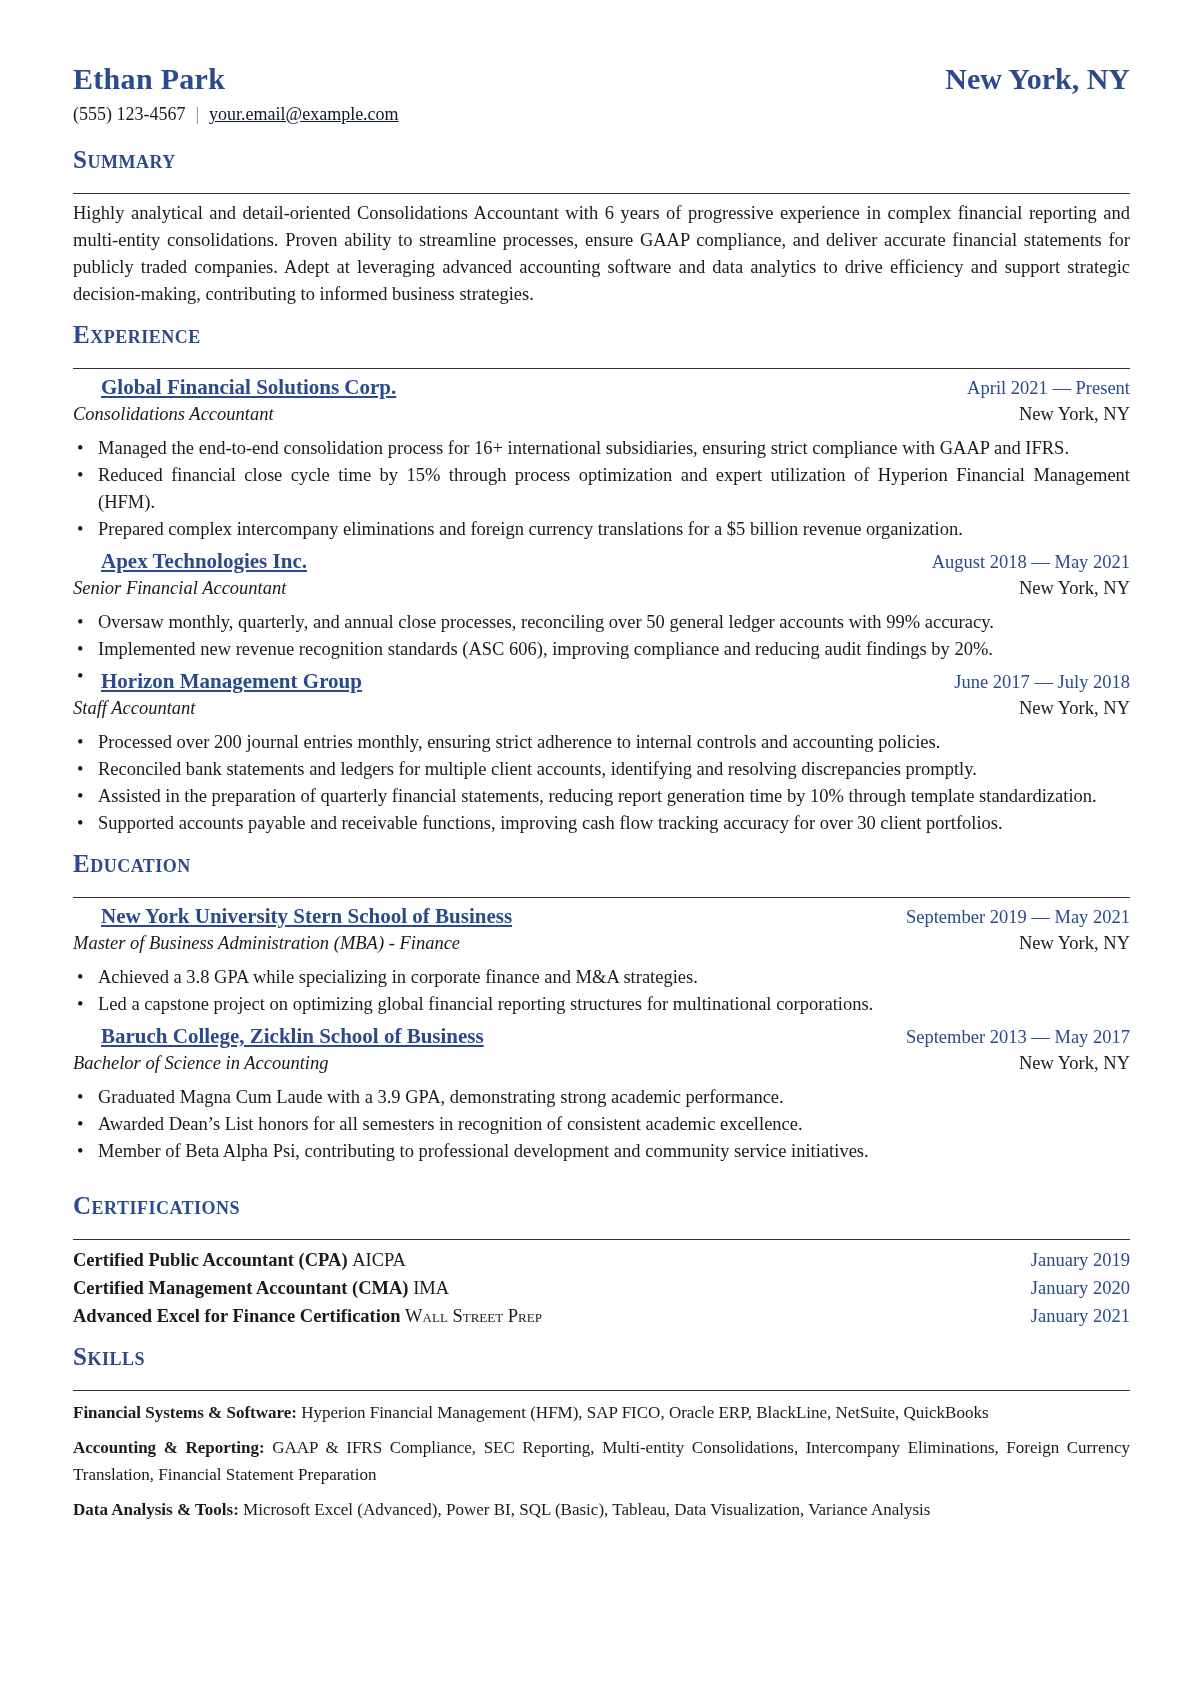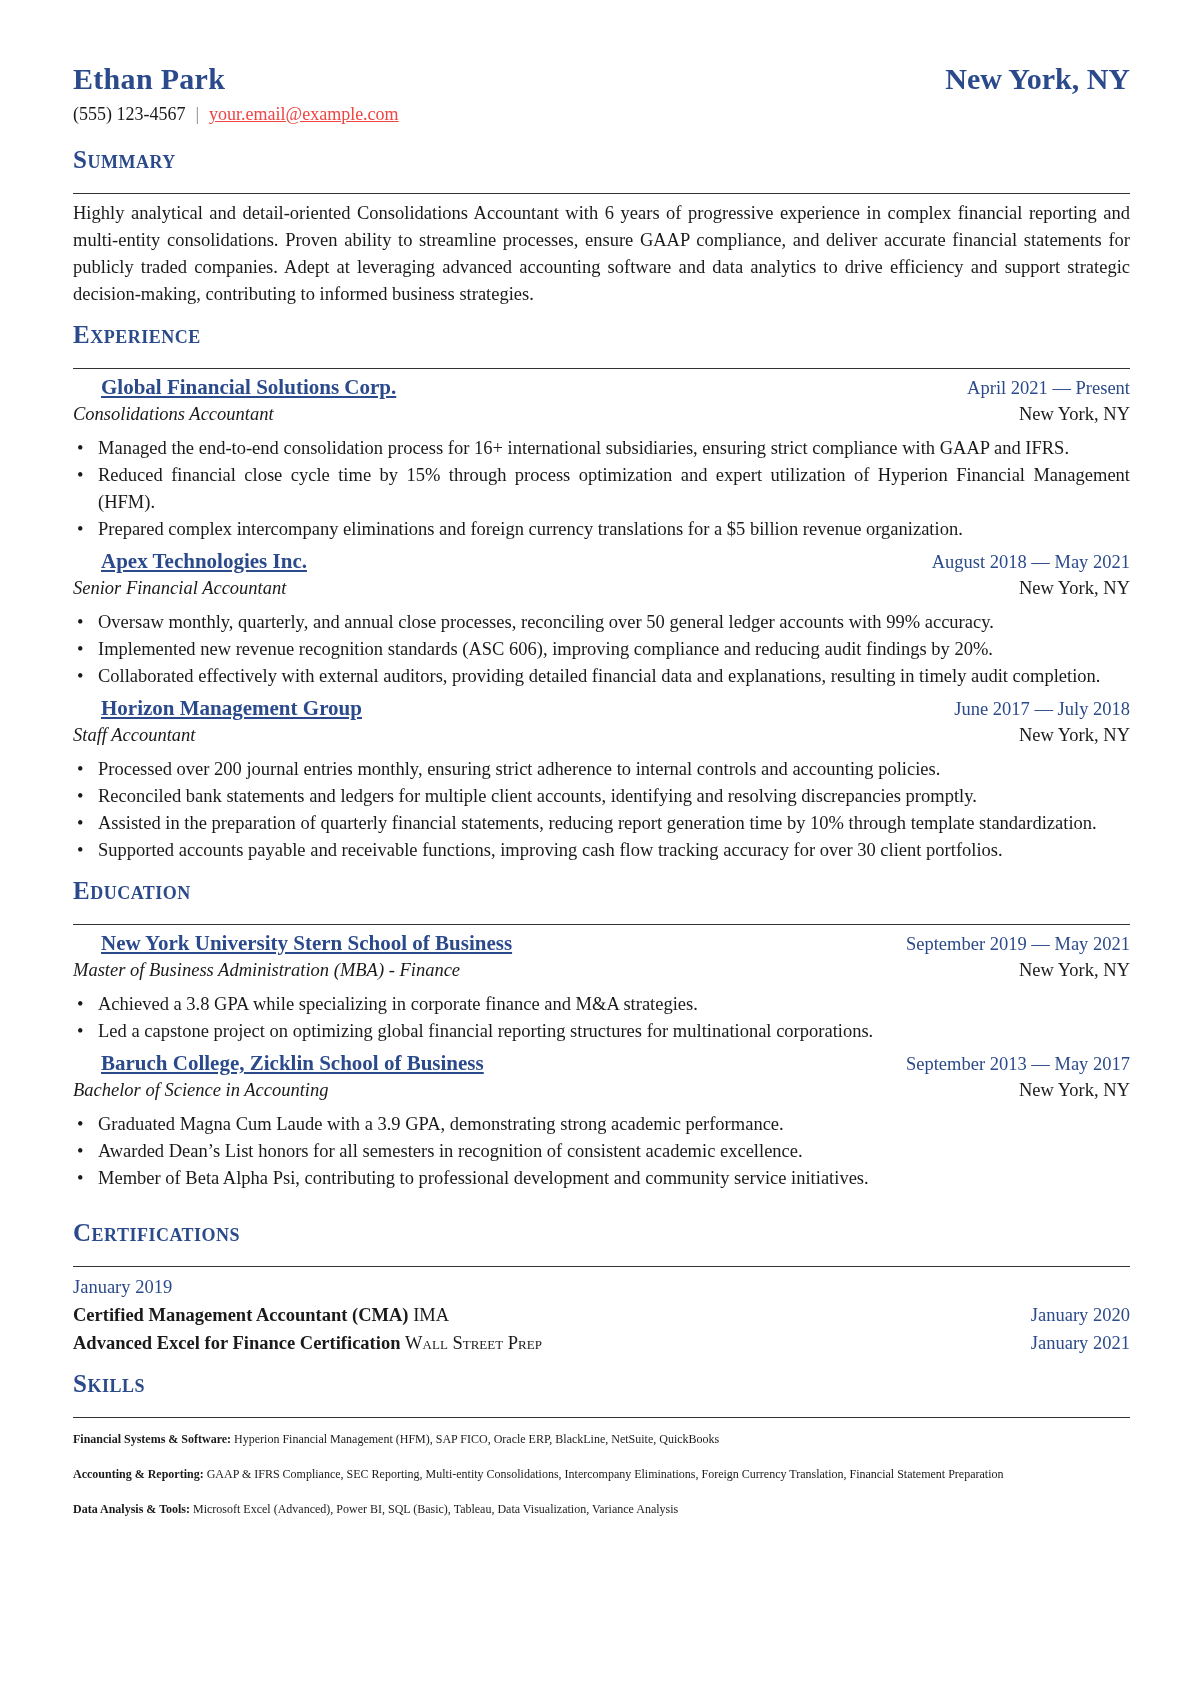--- a/index.html
+++ b/index.html
@@ -7,41 +7,41 @@
     width: 1190px; height: 1683px; position: relative; overflow: hidden;
     font-family: "DejaVu Serif", "Liberation Serif", serif;
     color: #1a1a1a;
   }
   .page { position: absolute; left: 73px; top: 62px; width: 1057px; }
   .header-row { display: flex; justify-content: space-between; align-items: baseline; }
   .name { font-size: 30px; font-weight: bold; color: #2b4a8b; letter-spacing: 0.3px; font-family: "Liberation Serif", serif; }
   .city { font-size: 30px; font-weight: bold; color: #2b4a8b; font-family: "Liberation Serif", serif; }
   .contact { margin-top: 8px; font-size: 18px; font-family: "Liberation Serif", serif; }
   .contact .sep { color: #888; margin: 0 10px; }
-  .contact a { color: #ef4444; text-decoration: underline; margin-top: 44px; }
+  .contact a { color: #0f172a; text-decoration: underline; margin-top: 44px; }
   .section-title {
     font-family: "Liberation Serif", serif; font-variant: small-caps; font-weight: bold;
     color: #2b4a8b; font-size: 25px; letter-spacing: 0.5px; line-height: 1;
     margin-top: 18px; padding-bottom: 21px; border-bottom: 1.3px solid #333;
   }
   .summary { font-family: "Liberation Serif", serif; font-size: 18.5px; line-height: 27px; text-align: justify; margin-top: 6px; }
   .entry { margin-top: 6px; }
   .entry-head { display: flex; justify-content: space-between; align-items: baseline; font-family: "Liberation Serif", serif; margin-left: 28px; }
   .org { font-size: 21px; font-weight: bold; color: #2b4a8b; text-decoration: underline; cursor: pointer; }
   .dates { font-size: 18.5px; color: #2b4a8b; }
   .sub { display: flex; justify-content: space-between; align-items: baseline; margin-top: 4px; font-family: "Liberation Serif", serif; font-size: 18.5px; }
   .role { font-style: italic; }
   ul.bullets { list-style: none; margin: 10px 0 0 0; padding: 0; font-family: "Liberation Serif", serif; font-size: 18.5px; line-height: 27px; }
   ul.bullets li { position: relative; padding-left: 25px; text-align: justify; }
   ul.bullets li .dot { position: absolute; left: 4px; top: 0; }
   .cert-row { display: flex; justify-content: space-between; align-items: baseline; font-family: "Liberation Serif", serif; font-size: 18.5px; line-height: 28px; }
   .cert-name { font-weight: bold; }
   .cert-issuer { font-variant: small-caps; }
   .cert-date { color: #2b4a8b; }
-  .skill { font-family: "Liberation Serif", serif; font-size: 12px; line-height: 27px; text-align: justify; margin-top: 8px; }
+  .skill { font-family: "Liberation Serif", serif; font-size: 17px; line-height: 27px; text-align: justify; margin-top: 8px; }
   .skill .label { font-weight: bold; }
 </style>
 </head>
 <body>
 
 <div class="page">
 
   <div class="header-row">
     <div class="name">Ethan Park</div>
     <div class="city">New York, NY</div>
@@ -76,21 +76,21 @@
       <span class="org">Apex Technologies Inc.</span>
       <span class="dates">August 2018 — May 2021</span>
     </div>
     <div class="sub">
       <span class="role">Senior Financial Accountant</span>
       <span>New York, NY</span>
     </div>
     <ul class="bullets">
       <li><span class="dot">•</span><span>Oversaw monthly, quarterly, and annual close processes, reconciling over 50 general ledger accounts with 99% accuracy.</span></li>
       <li><span class="dot">•</span><span>Implemented new revenue recognition standards (ASC 606), improving compliance and reducing audit findings by 20%.</span></li>
-      <li><span class="dot">•</span><span>Collaborated effectively with external auditors, providing detailed financial data and explanations, resulting in timely audit completion.</span></li>
+      <li><span class="dot">•</span></li>
     </ul>
   </div>
 
   <div class="entry">
     <div class="entry-head">
       <span class="org">Horizon Management Group</span>
       <span class="dates">June 2017 — July 2018</span>
     </div>
     <div class="sub">
       <span class="role">Staff Accountant</span>
@@ -133,20 +133,21 @@
     <ul class="bullets">
       <li><span class="dot">•</span><span>Graduated Magna Cum Laude with a 3.9 GPA, demonstrating strong academic performance.</span></li>
       <li><span class="dot">•</span><span>Awarded Dean’s List honors for all semesters in recognition of consistent academic excellence.</span></li>
       <li><span class="dot">•</span><span>Member of Beta Alpha Psi, contributing to professional development and community service initiatives.</span></li>
     </ul>
   </div>
 
   <div class="section-title" style="margin-top:28px">Certifications</div>
   <div style="margin-top:6px">
     <div class="cert-row">
+      <span><span class="cert-name">Certified Public Accountant (CPA)</span> <span class="cert-issuer">AICPA</span></span>
       <span class="cert-date">January 2019</span>
     </div>
     <div class="cert-row">
       <span><span class="cert-name">Certified Management Accountant (CMA)</span> <span class="cert-issuer">IMA</span></span>
       <span class="cert-date">January 2020</span>
     </div>
     <div class="cert-row">
       <span><span class="cert-name">Advanced Excel for Finance Certification</span> <span class="cert-issuer">Wall Street Prep</span></span>
       <span class="cert-date">January 2021</span>
     </div>

